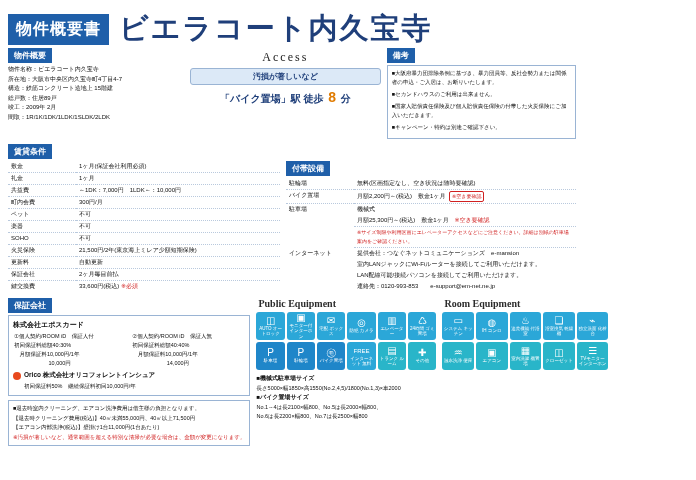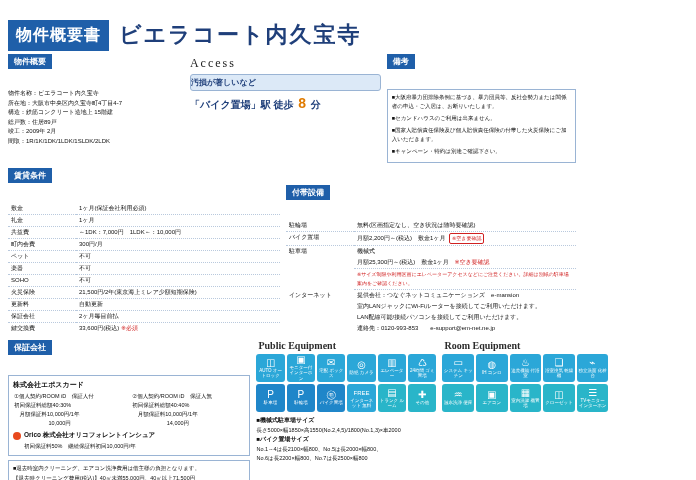--- a/index.html
+++ b/index.html
@@ -3,51 +3,51 @@
 <meta charset="utf-8">
 <style>
   html,body{margin:0;padding:0;}
   body{
     width:696px;height:480px;
     background:#ffffff;
     font-family:"Liberation Sans","DejaVu Sans",sans-serif;
     font-size:6px;color:#111;
     overflow:hidden;
   }
-  .page{position:relative;width:584px;height:480px;box-sizing:border-box;padding:16px 8px;}
+  .page{position:relative;width:584px;height:480px;box-sizing:border-box;padding:10px 8px;}
 
   
   .header{display:flex;align-items:center;gap:10px;height:38px;}
   .header-tag{
     background:#1f5fa9;color:#fff;font-weight:bold;font-size:16px;
     padding:5px 8px;letter-spacing:1px;white-space:nowrap;
   }
   .header-title{
-    color:#1f3f7a;font-weight:bold;font-size:22px;letter-spacing:2px;
+    color:#1f3f7a;font-weight:bold;font-size:29px;letter-spacing:2px;
     font-family:Liberation Sans, sans-serif;white-space:nowrap;
   }
 
   
   .sec-title{
     background:#1f5fa9;color:#fff;font-weight:bold;font-size:8px;
-    padding:2px 6px;display:inline-block;margin-bottom:20px;
+    padding:2px 6px;display:inline-block;margin-bottom:2px;
   }
   .box{border:1px solid #9ab4d4;}
 
   .cols{display:flex;gap:6px;}
   .col-left{width:212px;}
   .col-mid{width:230px;}
   .col-right{width:228px;}
 
   
   .kv{font-size:6px;line-height:9.6px;}
   .kv div{white-space:nowrap;}
 
   
-  .access-wrap{}
+  .access-wrap{text-align:center;}
   .access-label{
     font-family:"Liberation Serif","DejaVu Serif",serif;
     font-size:12px;letter-spacing:2px;color:#222;margin:2px 0 3px;
   }
   .access-line{
     background:#dce9f7;border:1px solid #9ab4d4;border-radius:3px;
     font-size:8px;font-weight:bold;color:#1f3f7a;padding:2px 0;margin-bottom:4px;
   }
   .access-walk{font-size:10px;font-weight:bold;color:#1f3f7a;}
   .access-walk .num{color:#e07b00;font-size:14px;padding:0 2px;}

